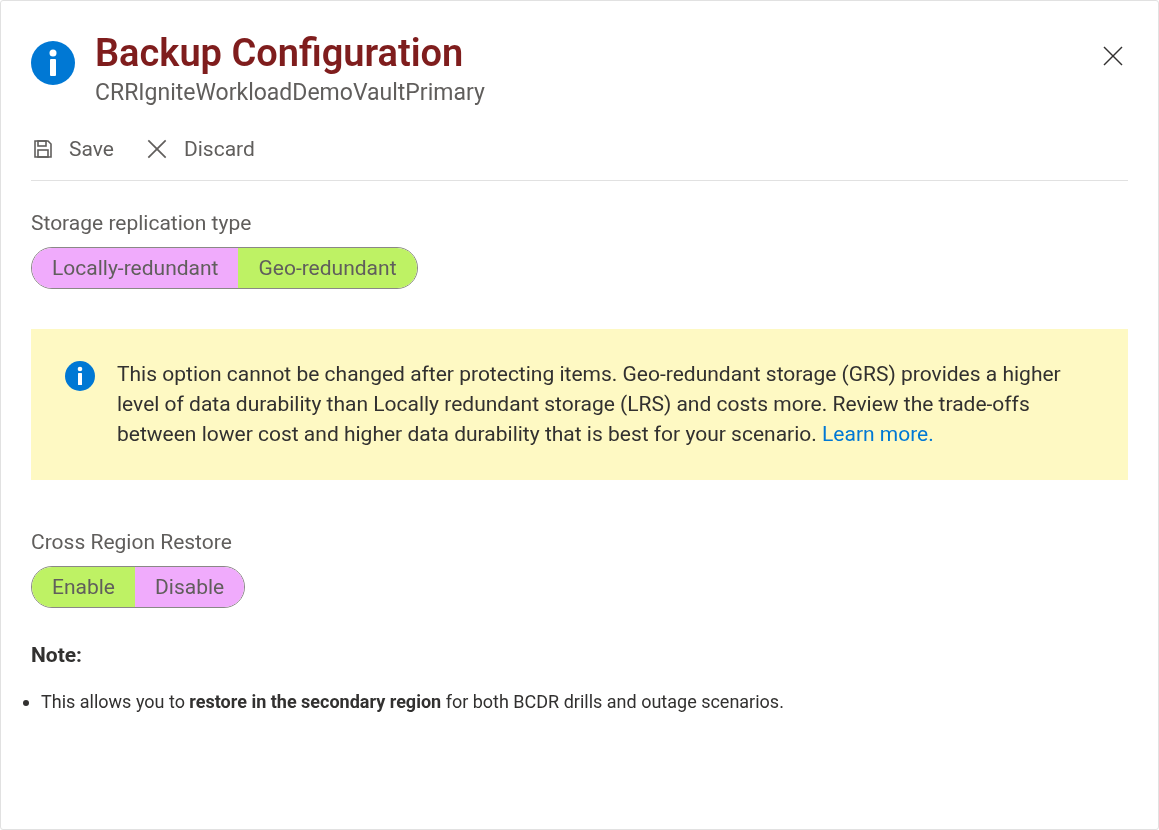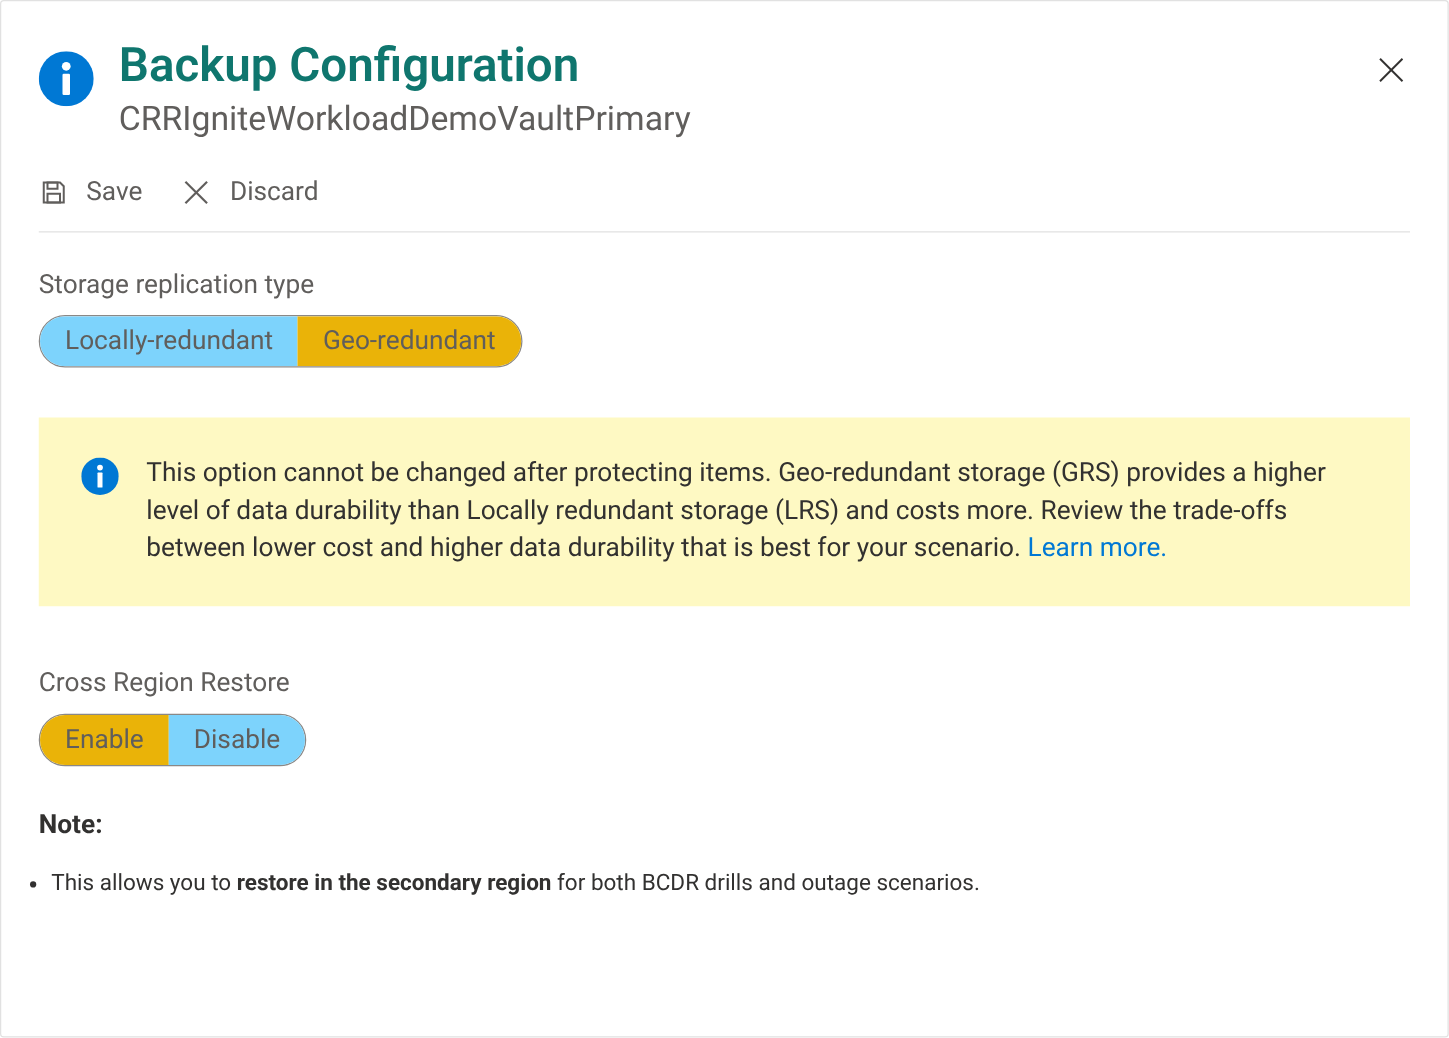--- a/index.html
+++ b/index.html
@@ -27,25 +27,25 @@
       margin-right: 20px;
       margin-top: 10px;
       flex-shrink: 0;
     }
     .header-text {
       flex: 1;
     }
     .header-title {
       font-size: 38px;
       font-weight: 600;
-      color: #0f766e;
+      color: #7f1d1d;
       line-height: 1.2;
     }
     .header-subtitle {
-      font-size: 27px;
+      font-size: 23px;
       color: #605e5c;
       margin-top: 2px;
     }
     .close-btn {
       width: 30px;
       height: 30px;
       display: flex;
       align-items: center;
       justify-content: center;
       cursor: pointer;
@@ -82,24 +82,24 @@
       display: inline-flex;
       border: 1.5px solid #8a8886;
       border-radius: 24px;
       overflow: hidden;
     }
     .toggle-option {
       padding: 8px 20px;
       font-size: 21px;
       color: #605e5c;
       cursor: pointer;
-      background: #7dd3fc;
+      background: #f0abfc;
     }
     .toggle-option.selected {
-      background: #eab308;
+      background: #bef264;
     }
     .info-banner {
       margin: 40px 30px 0 30px;
       background: #fef9c3;
       padding: 30px 34px;
       display: flex;
       gap: 22px;
     }
     .info-banner-icon {
       width: 30px;

